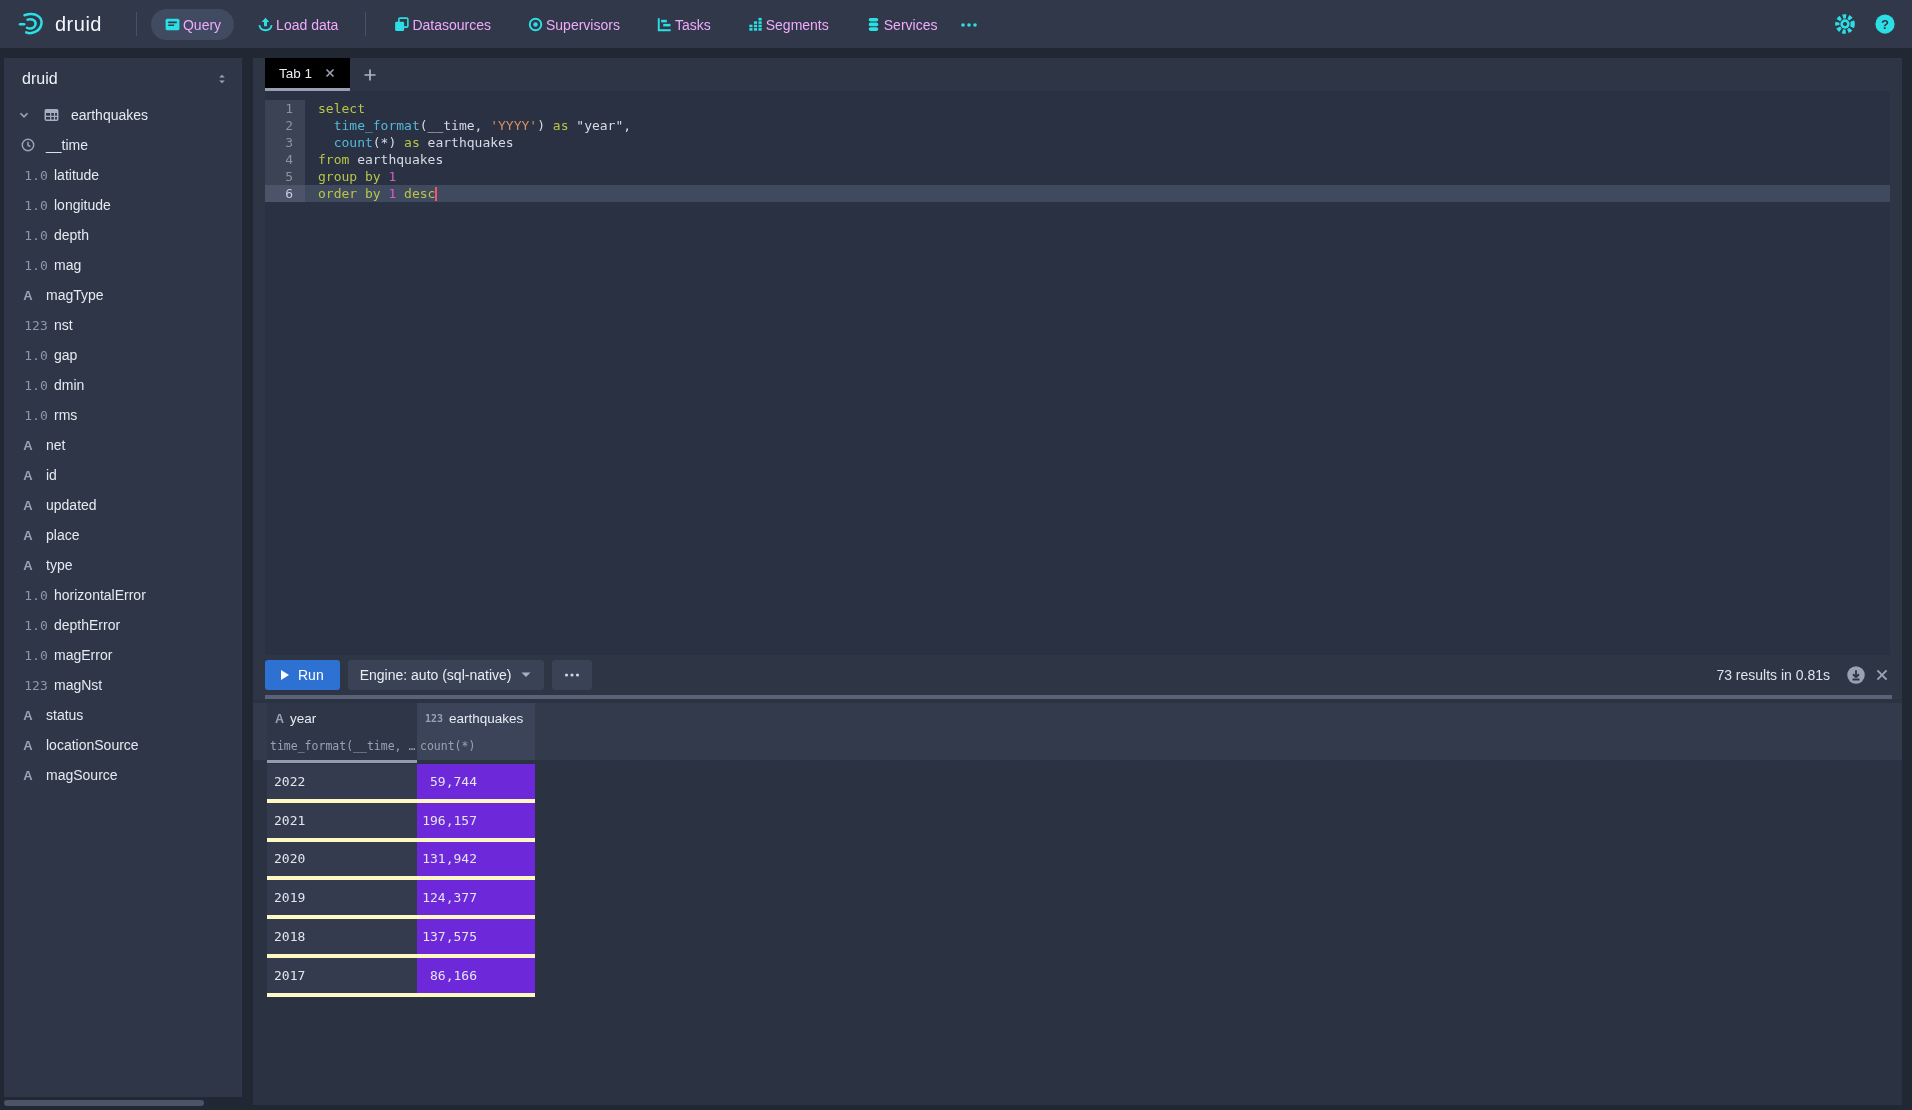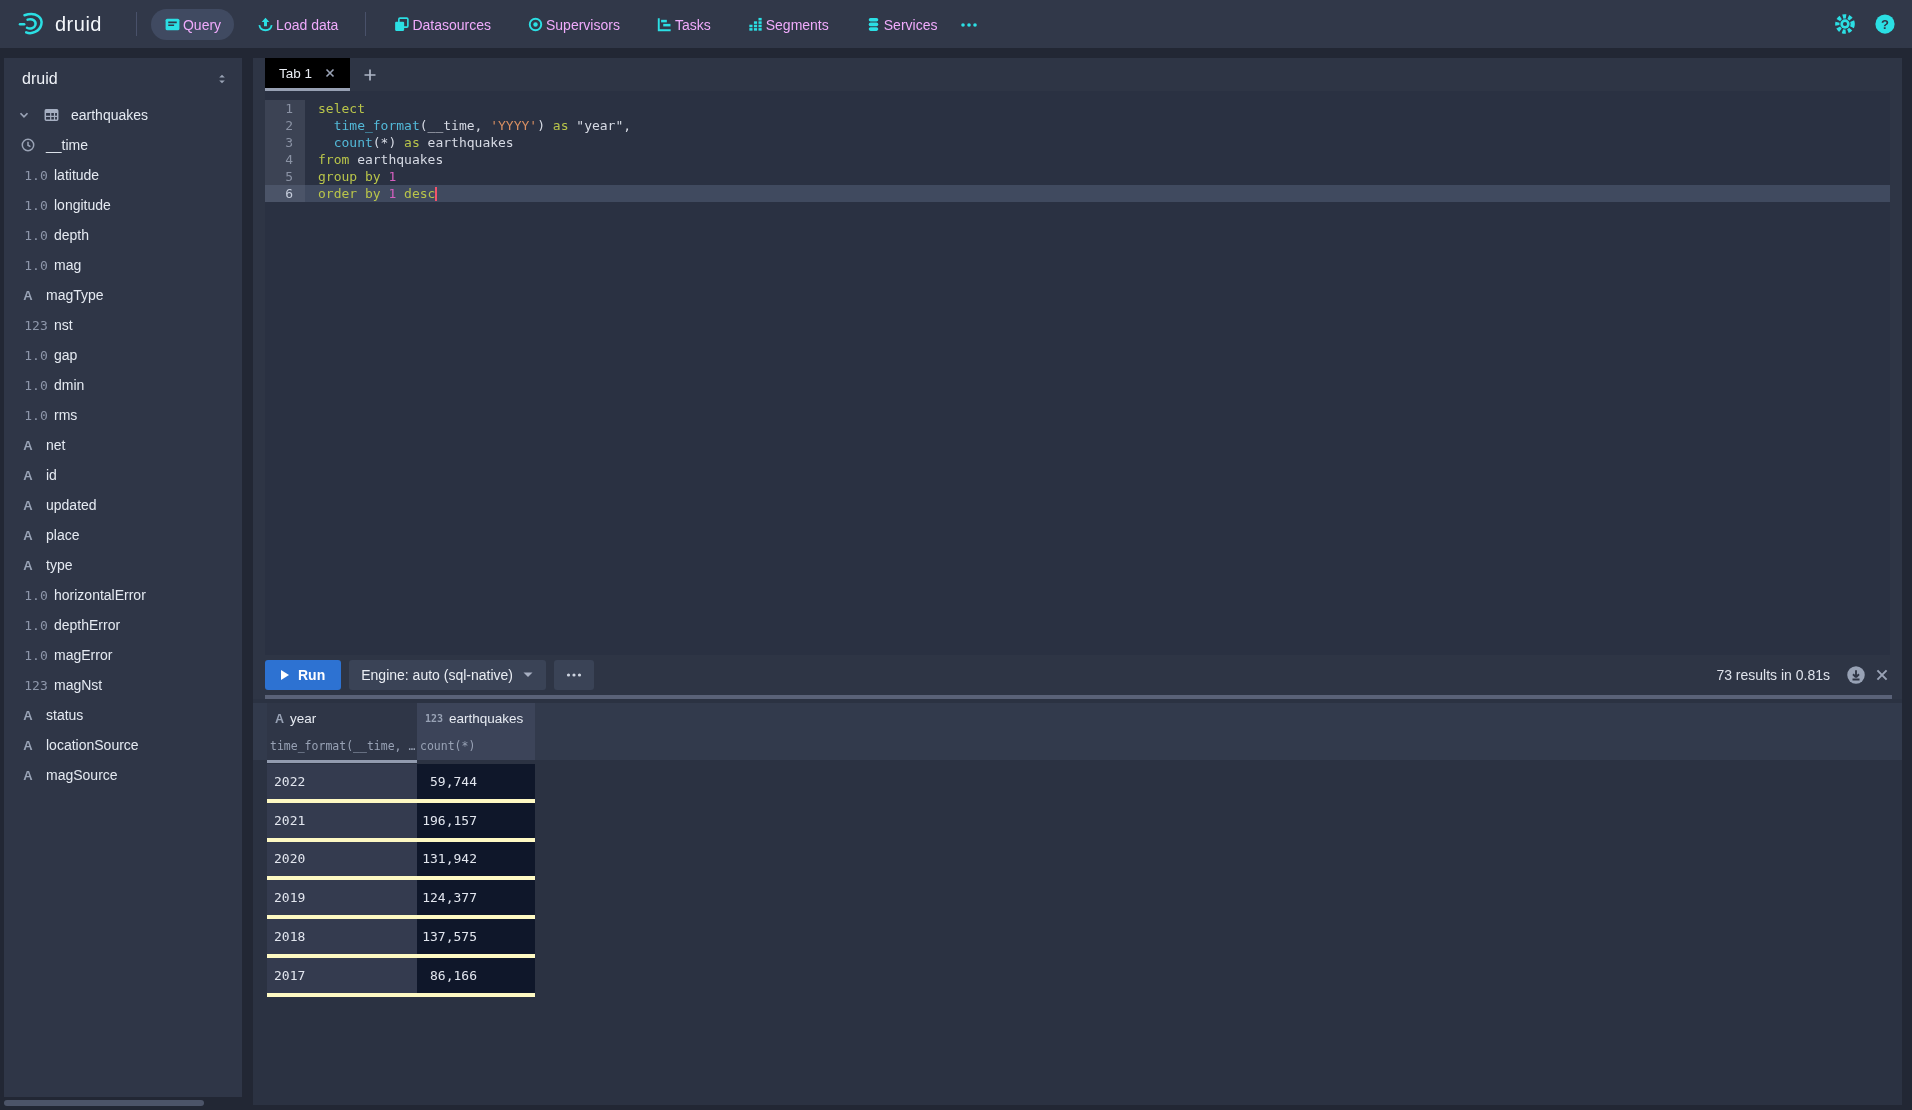--- a/index.html
+++ b/index.html
@@ -61,21 +61,21 @@
   .tk-kw{color:#b9c54a;}
   .tk-fn{color:#53b9d8;}
   .tk-str{color:#d98f62;}
   .tk-num{color:#d45fbf;}
   .tk-pl{color:#d6dae4;}
   .cursor{display:inline-block;width:2px;height:14px;background:#f2546b;vertical-align:text-bottom;}
 
   
   .runbar{position:absolute;left:12px;top:597px;right:12px;height:39px;display:flex;align-items:center;gap:8px;}
   .run-btn{display:flex;align-items:center;gap:9px;height:30px;padding:0 16px;background:#2d72d2;
-           border:none;border-radius:3px;color:#fff;font-size:14px;font-family:inherit;cursor:pointer;font-weight:bold;}
+           border:none;border-radius:3px;color:#fff;font-size:14px;font-family:inherit;cursor:pointer;}
   .play{width:0;height:0;border-left:8px solid #fff;border-top:5px solid transparent;border-bottom:5px solid transparent;}
   .gray-btn{display:flex;align-items:center;gap:9px;height:30px;padding:0 12px;background:#3a4356;
             border:none;border-radius:3px;color:#e9edf3;font-size:14px;font-family:inherit;cursor:pointer;}
   .dots-btn{letter-spacing:1px;font-weight:bold;color:#cdd4e0;}
   .run-spacer{flex:1;}
   .results-summary{font-size:14px;color:#dfe3ec;margin-right:8px;}
   .run-rule{position:absolute;left:12px;top:637px;right:10px;height:4px;background:#5a6278;}
 
   
   .results{position:absolute;left:0;top:641px;right:0;bottom:0;background:#2b3242;}
@@ -89,21 +89,21 @@
   .hbadge{font-family:"DejaVu Sans Mono",monospace;font-size:10px;font-weight:bold;color:#98a2b5;}
   .hbadge.str{font-family:"Liberation Sans",sans-serif;font-size:12.5px;font-weight:600;}
   .hexpr{position:absolute;left:3px;bottom:7px;right:2px;font-family:"DejaVu Sans Mono",monospace;
          font-size:11.5px;color:#98a2b5;white-space:nowrap;overflow:hidden;}
   .sortbar{position:absolute;left:0;right:0;bottom:-3px;height:3.5px;background:#929baf;}
   .rbody{margin-top:4px;}
   .rrow{display:flex;height:38.8px;}
   .cell{box-sizing:border-box;font-family:"DejaVu Sans Mono",monospace;font-size:13px;color:#e2e6ef;
         display:flex;align-items:center;border-bottom:4px solid #fef9c3;cursor:default;}
   .cell.c0{width:150px;background:#343b4f;padding-left:7px;}
-  .cell.c1{width:118px;background:#0f172a;justify-content:flex-end;padding-right:58px;}
+  .cell.c1{width:118px;background:#6d28d9;justify-content:flex-end;padding-right:58px;}
 </style>
 </head>
 <body>
 
 <div class="app">
 
   <nav class="navbar">
     <div class="brand">
       <svg width="30" height="28" viewBox="0 0 28 28">
         <g fill="none" stroke="#2bdfe4" stroke-width="2.5" stroke-linecap="round">

